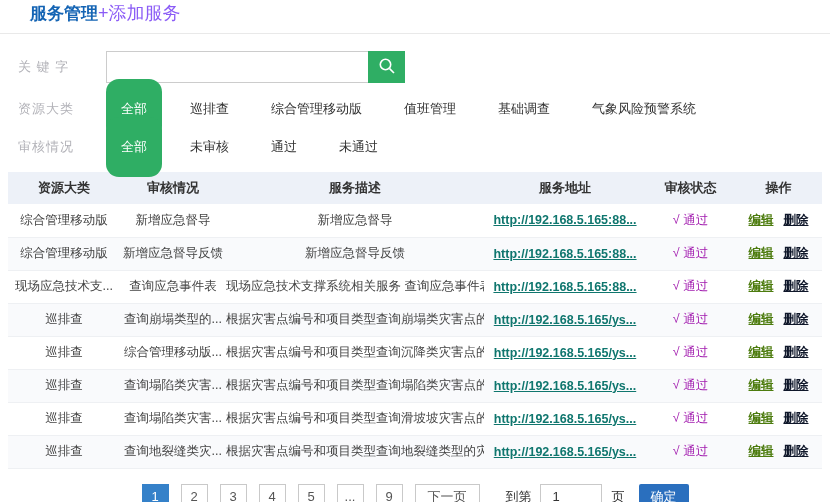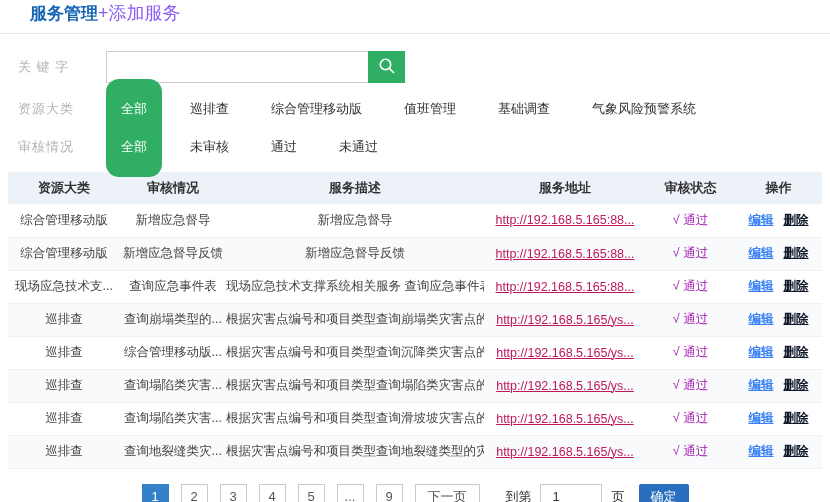--- a/index.html
+++ b/index.html
@@ -29,23 +29,23 @@
     padding:21px 15px; margin-right:28px; }
 
   
   .svc-table { width:814px; margin:13px 8px 0 8px; border-collapse:collapse; table-layout:fixed; }
   .svc-table th { background:#edf1f8; height:32px; font-size:13px; font-weight:bold;
     color:#333; text-align:center; }
   .svc-table td { height:33px; font-size:12.5px; text-align:center; color:#444;
     border-bottom:1px solid #eef0f3; overflow:hidden; white-space:nowrap; }
   .svc-table tr.even td { background:#f9fafc; }
   .c1{width:112px;} .c2{width:106px;} .c3{width:258px;} .c4{width:162px;} .c5{width:89px;} .c6{width:87px;}
-  a.url { color:#be185d; font-weight:normal; text-decoration:underline; }
+  a.url { color:#0f766e; font-weight:bold; text-decoration:underline; }
   .status { color:#a21caf; }
-  a.edit { color:#3b82f6; font-weight:bold; text-decoration:underline; margin-right:10px; }
+  a.edit { color:#4d7c0f; font-weight:bold; text-decoration:underline; margin-right:10px; }
   a.del  { color:#0f172a; font-weight:bold; text-decoration:underline; }
 
   
   .pagination { display:flex; align-items:flex-start; justify-content:center;
     margin-top:15px; height:26px; }
   .page-btn { min-width:27px; height:26px; border:1px solid #c9c9c9; background:#fff;
     color:#555; font-size:13px; margin-right:12px; cursor:pointer; text-align:center;
     line-height:24px; padding:0 4px; }
   .page-btn.active { background:#3581c9; border-color:#3581c9; color:#fff; }
   .page-btn.next { padding:0 12px; }

